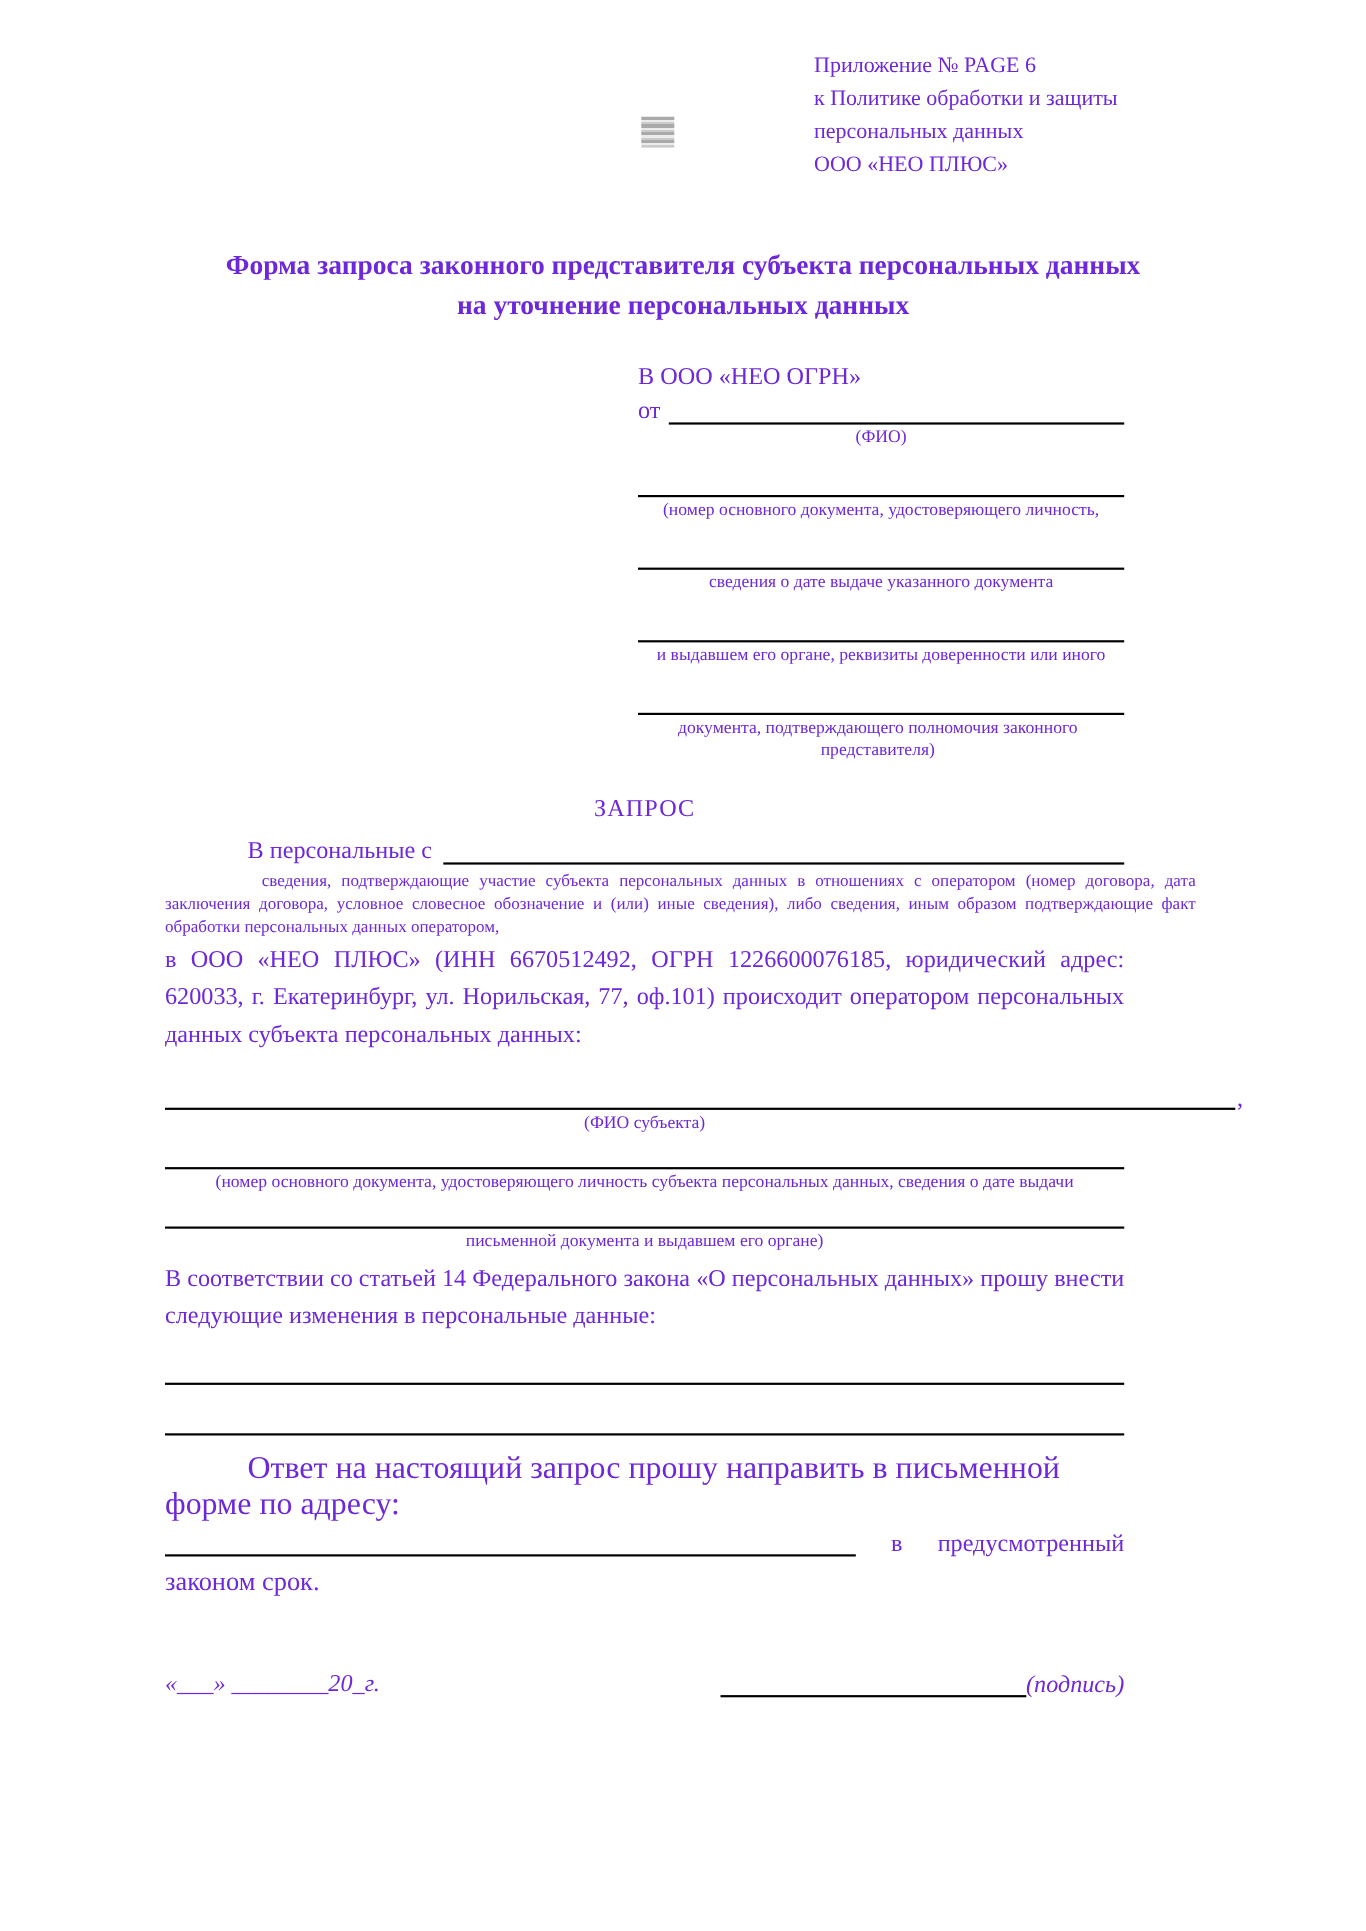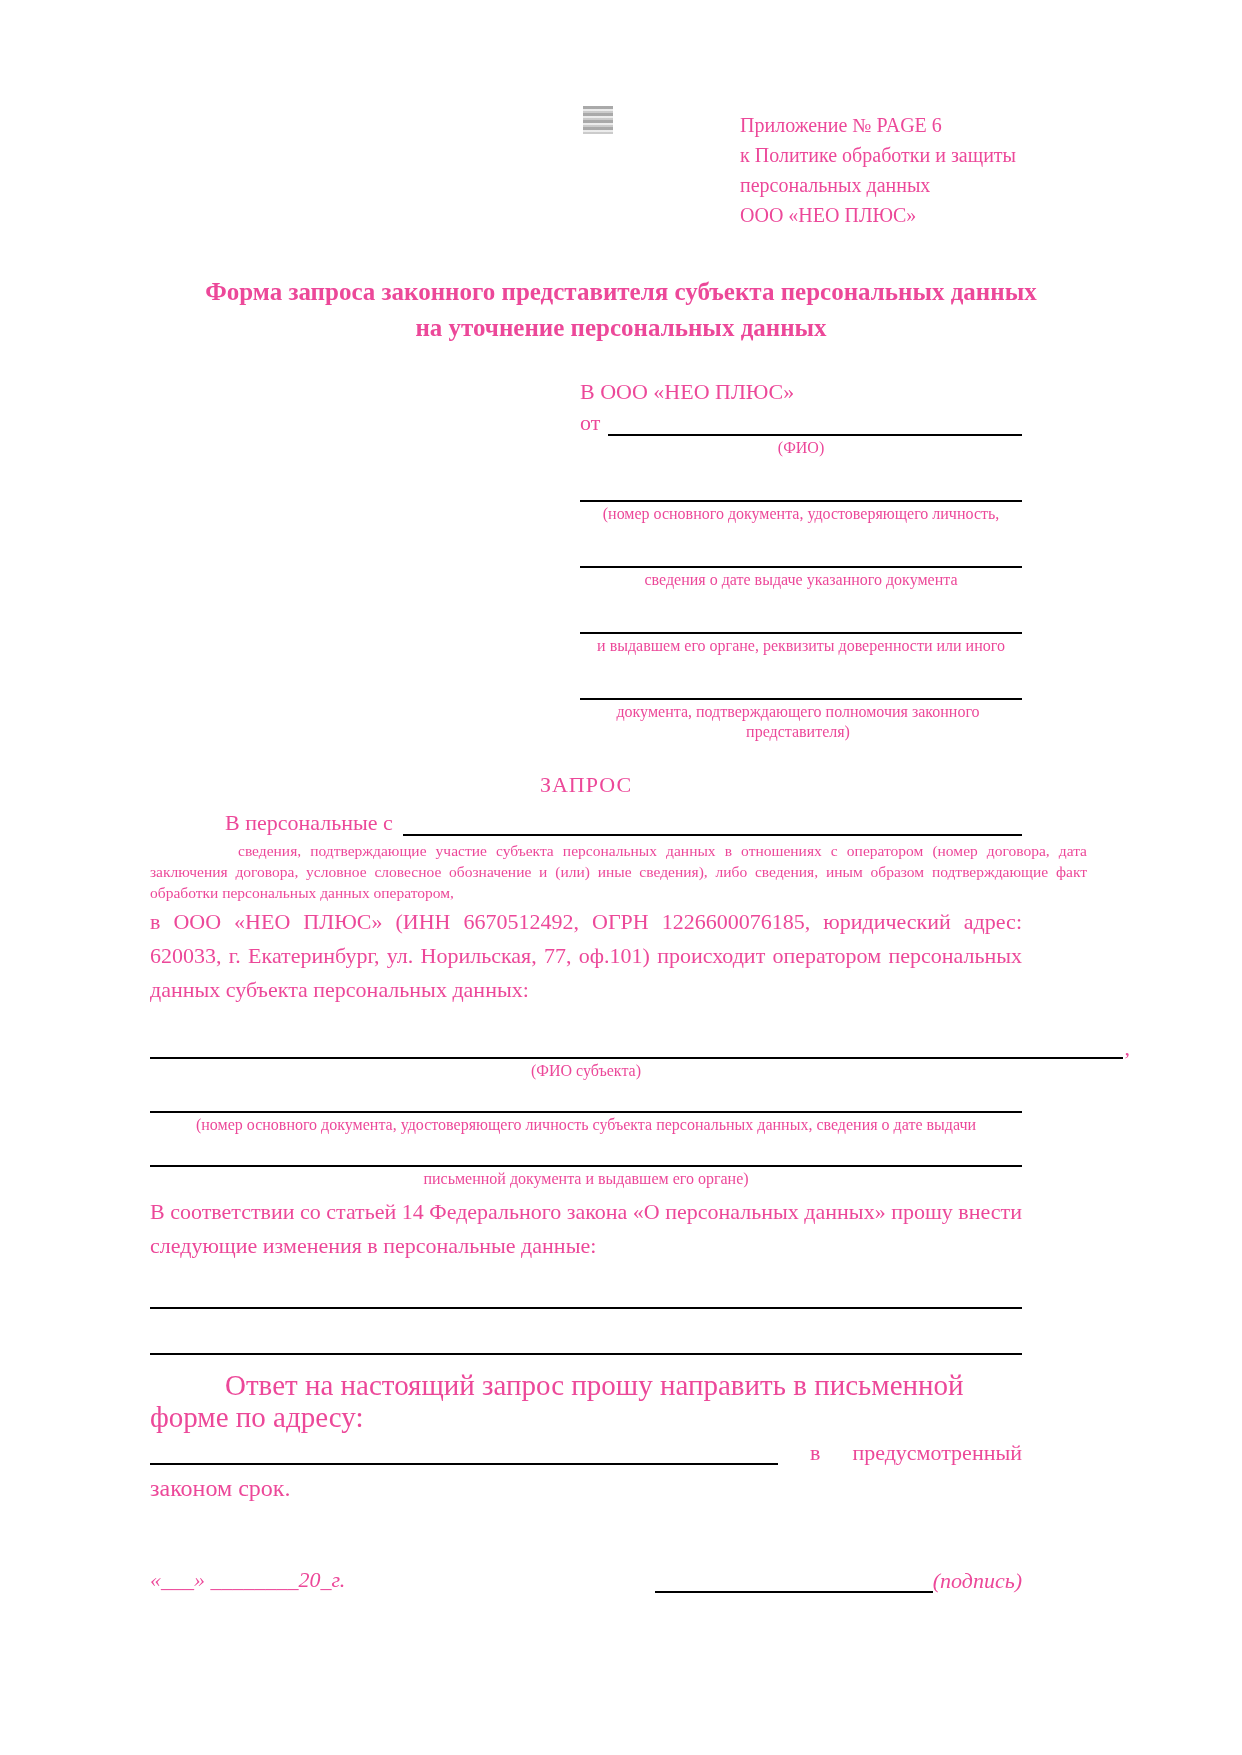--- a/index.html
+++ b/index.html
@@ -2,35 +2,35 @@
 <html lang="ru"><head>
 <meta charset="utf-8">
 <style>
   html,body{margin:0;padding:0;background:#888;}
   .page{
     position:relative;
     width:1242px;height:1755px;
     margin:0 auto;
     background:#ffffff;
     font-family:"Liberation Serif","DejaVu Serif",serif;
-    color:#ec4899;
+    color:#6d28d9;
     box-sizing:border-box;
-    padding:110px 220px 0 150px; 
+    padding:44px 220px 0 150px; 
   }
   
   .blur-mark{
     position:absolute;left:583px;top:106px;width:30px;height:28px;
     background:repeating-linear-gradient(180deg,#9a9a9a 0 3px,#e8e8e8 3px 5px,#c2c2c2 5px 7px);
     opacity:.85;
   }
   .appendix{margin-left:590px;width:340px;font-size:20px;line-height:30px;}
   
   .title{
     width:calc(100% + 70px); 
-    margin-top:44px;
+    margin-top:60px;
     text-align:center;
     font-weight:bold;
     font-size:25px;line-height:36px;
   }
   
   .addressee{margin-top:32px;margin-left:430px;width:442px;font-size:22px;}
   .addr-to{line-height:28px;}
   .from-line{display:flex;align-items:flex-end;margin-top:4px;}
   .from-line .lbl{flex:0 0 auto;padding-right:8px;}
   .blank{border-bottom:2px solid #000;}
@@ -80,21 +80,21 @@
     <div>персональных данных</div>
     <div>ООО «НЕО ПЛЮС»</div>
   </div>
 
   <div class="title">
     <div>Форма запроса законного представителя субъекта персональных данных</div>
     <div>на уточнение персональных данных</div>
   </div>
 
   <div class="addressee">
-    <div class="addr-to">В ООО «НЕО ПЛЮС»</div>
+    <div class="addr-to">В ООО «НЕО ОГРН»</div>
     <div class="from-line">
       <span class="lbl">от</span>
       <span class="blank"></span>
     </div>
     <div class="caption">(ФИО)</div>
 
     <div class="blank addr-blank"></div>
     <div class="caption">(номер основного документа, удостоверяющего личность,</div>
 
     <div class="blank addr-blank"></div>

